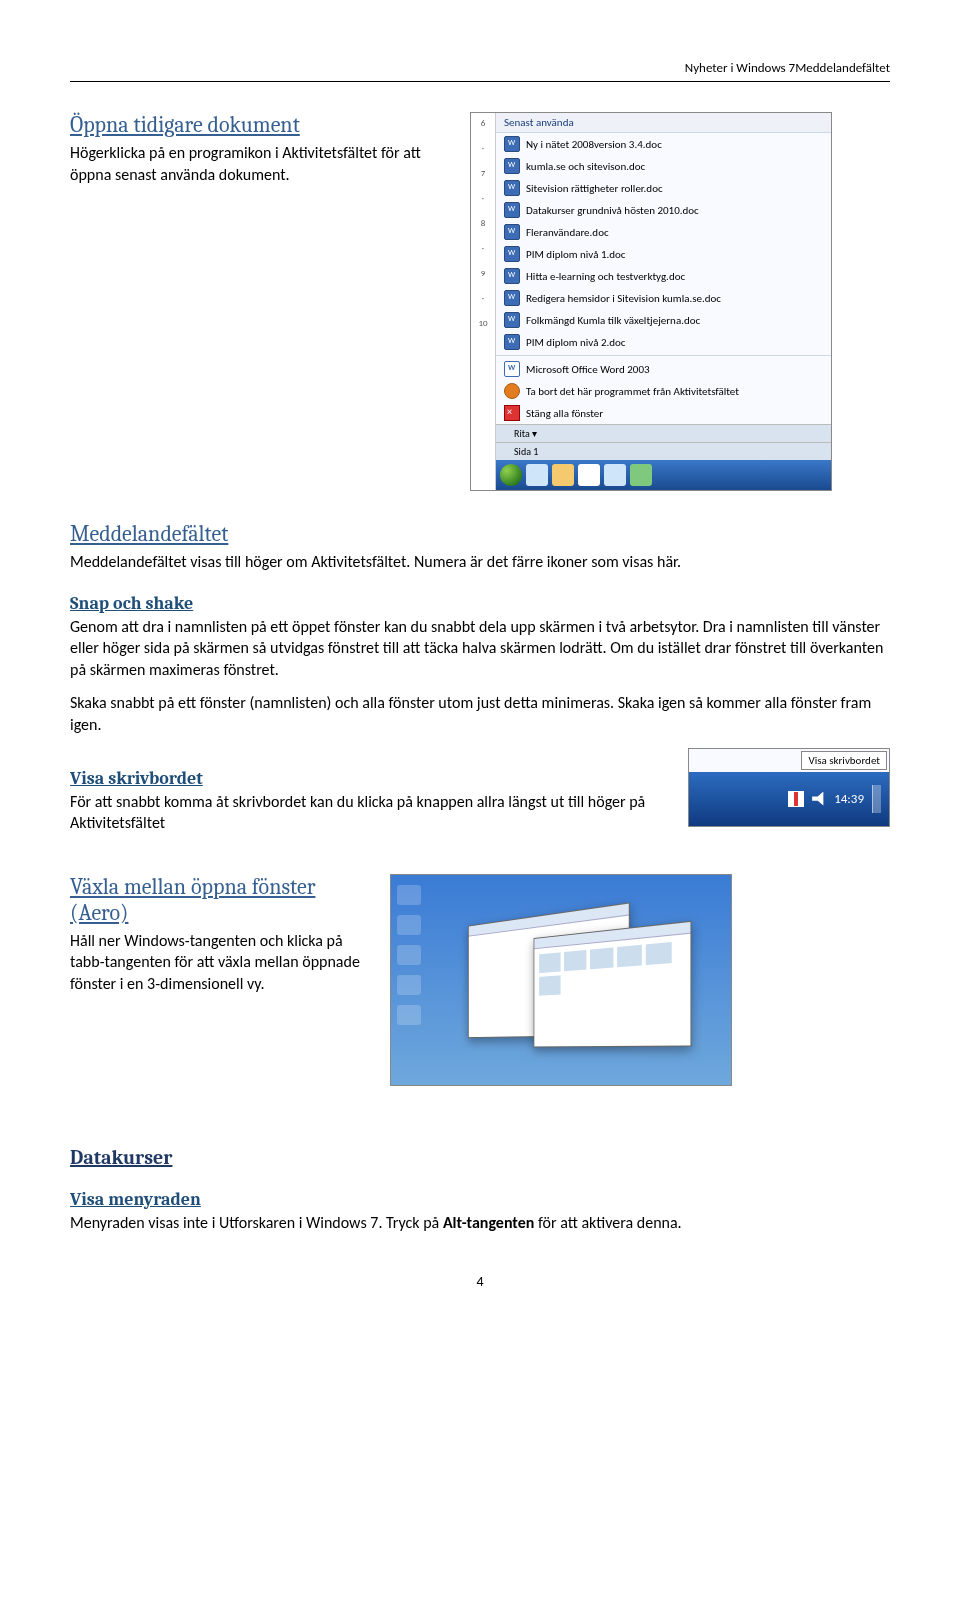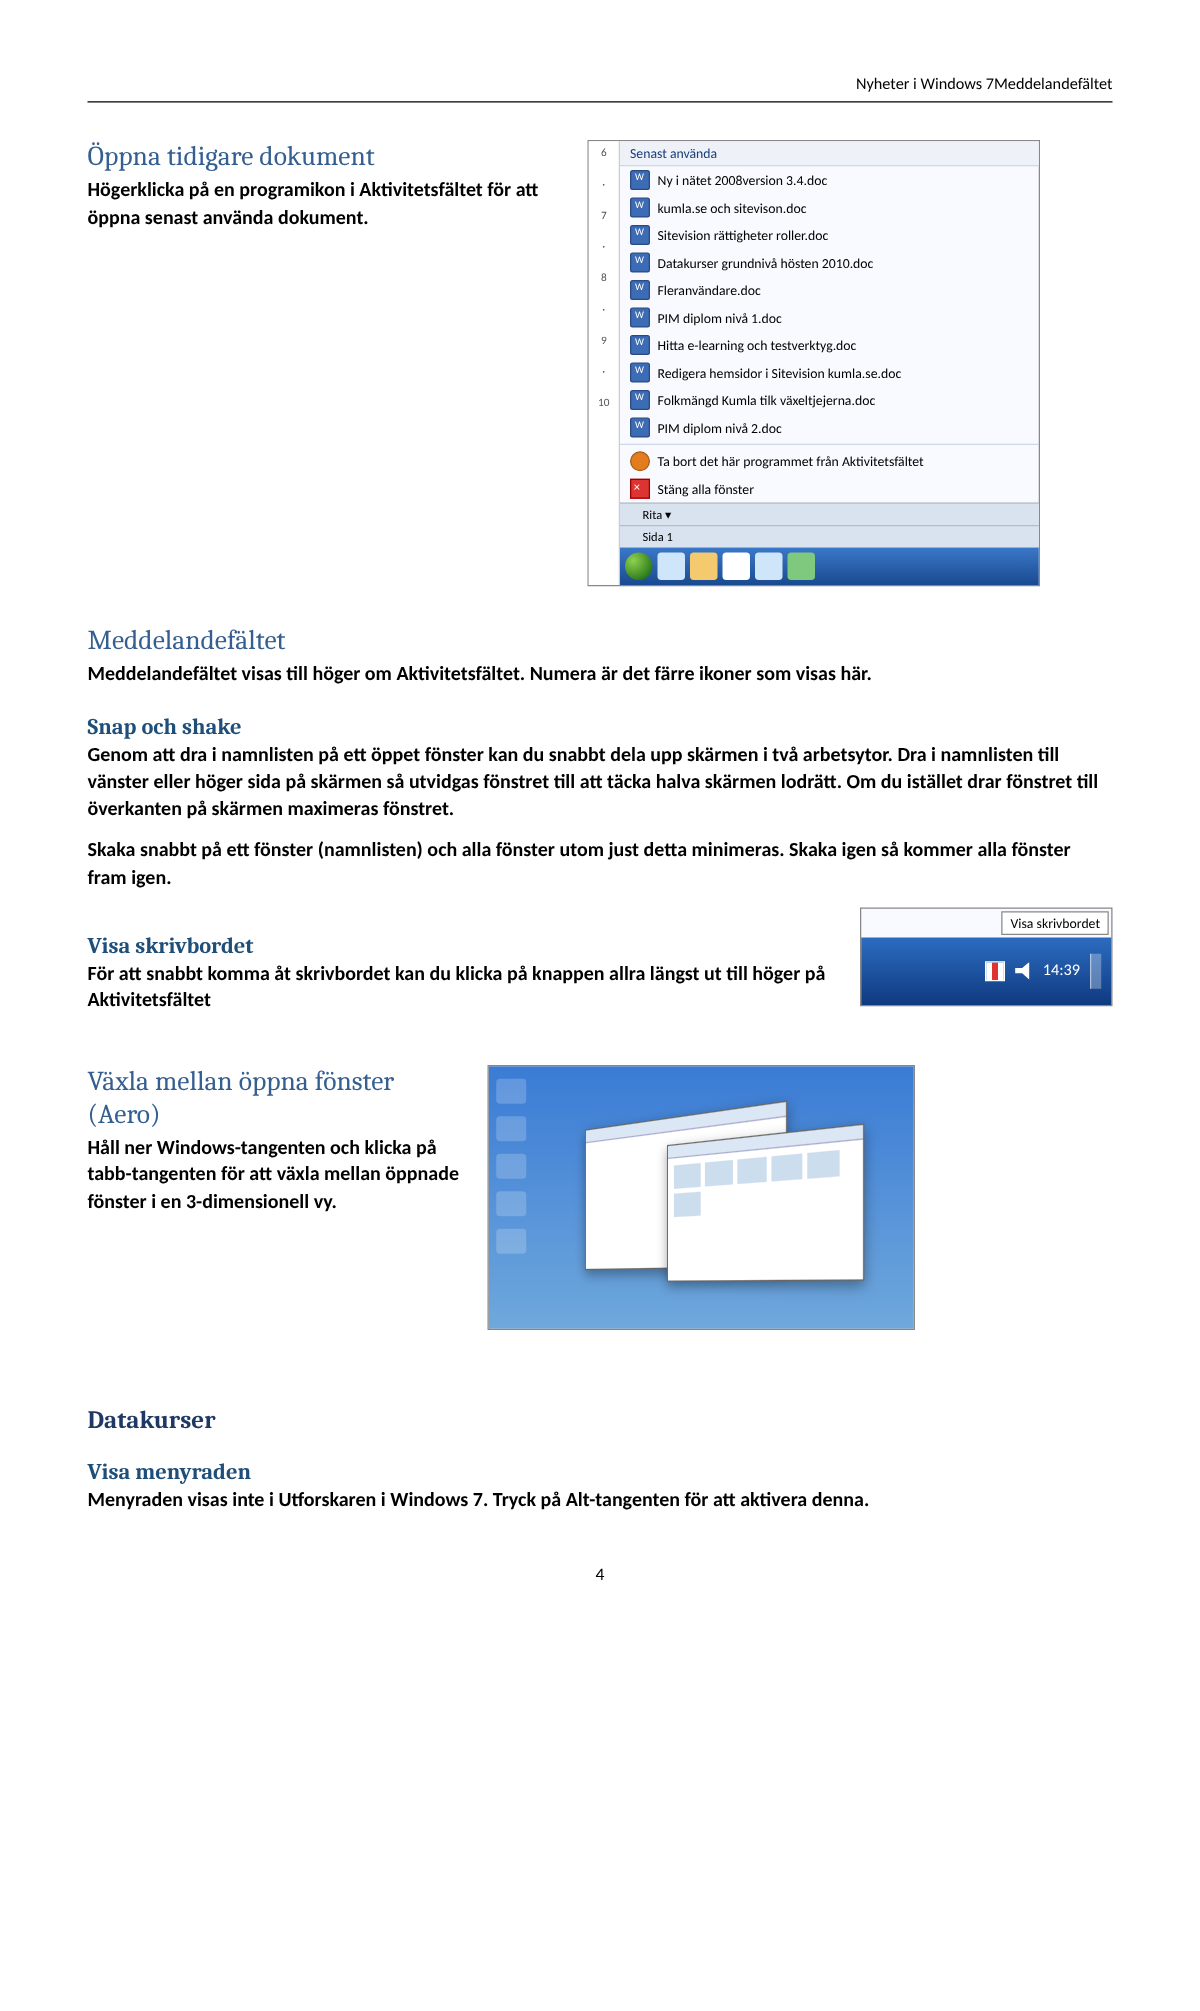--- a/index.html
+++ b/index.html
@@ -22,20 +22,21 @@
     margin-bottom: 6px;
   }
   .hr {
     height: 1px;
     background: #000;
     margin-bottom: 30px;
   }
   h1, h2, h3 {
     margin: 0;
     font-family: Cambria, Georgia, serif;
+    text-decoration: underline;
   }
   .h-blue-big {
     color: #365F91;
     font-size: 22px;
     font-weight: normal;
     margin-bottom: 4px;
   }
   .h-blue {
     color: #1F4E79;
     font-size: 18px;
@@ -47,21 +48,20 @@
     color: #1F3864;
     font-size: 20px;
     font-weight: bold;
     margin-top: 28px;
     margin-bottom: 4px;
     font-family: Cambria, Georgia, serif;
   }
   p {
     margin: 0 0 12px 0;
     line-height: 1.35;
-    font-weight: bold;
   }
   .col-left {
     width: 380px;
   }
   .row {
     display: flex;
     align-items: flex-start;
     gap: 20px;
   }
   .img-box {
@@ -244,20 +244,24 @@
         <div class="jl-item">
             <span class="ic ic-doc"></span>
             <span>Folkmängd Kumla tilk växeltjejerna.doc</span>
           </div>
         <div class="jl-item">
             <span class="ic ic-doc"></span>
             <span>PIM diplom nivå 2.doc</span>
           </div>
         <div class="jl-sep"></div>
         <div class="jl-item">
+            <span class="ic ic-word"></span>
+            <span>Microsoft Office Word 2003</span>
+          </div>
+        <div class="jl-item">
             <span class="ic ic-pin"></span>
             <span>Ta bort det här programmet från Aktivitetsfältet</span>
           </div>
         <div class="jl-item">
             <span class="ic ic-close"></span>
             <span>Stäng alla fönster</span>
           </div>
         <div class="status-line">
           <span>Rita</span> ▾
         </div>

